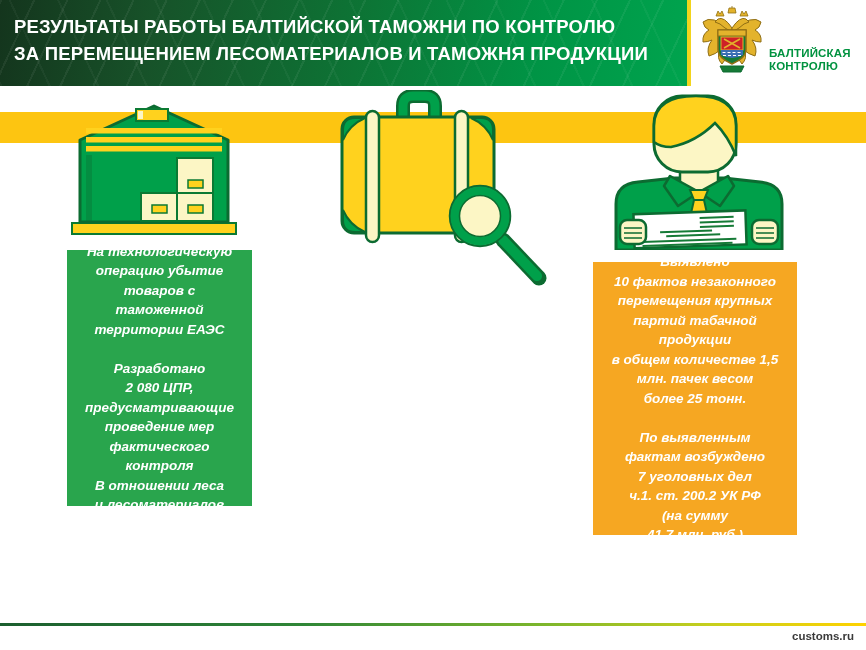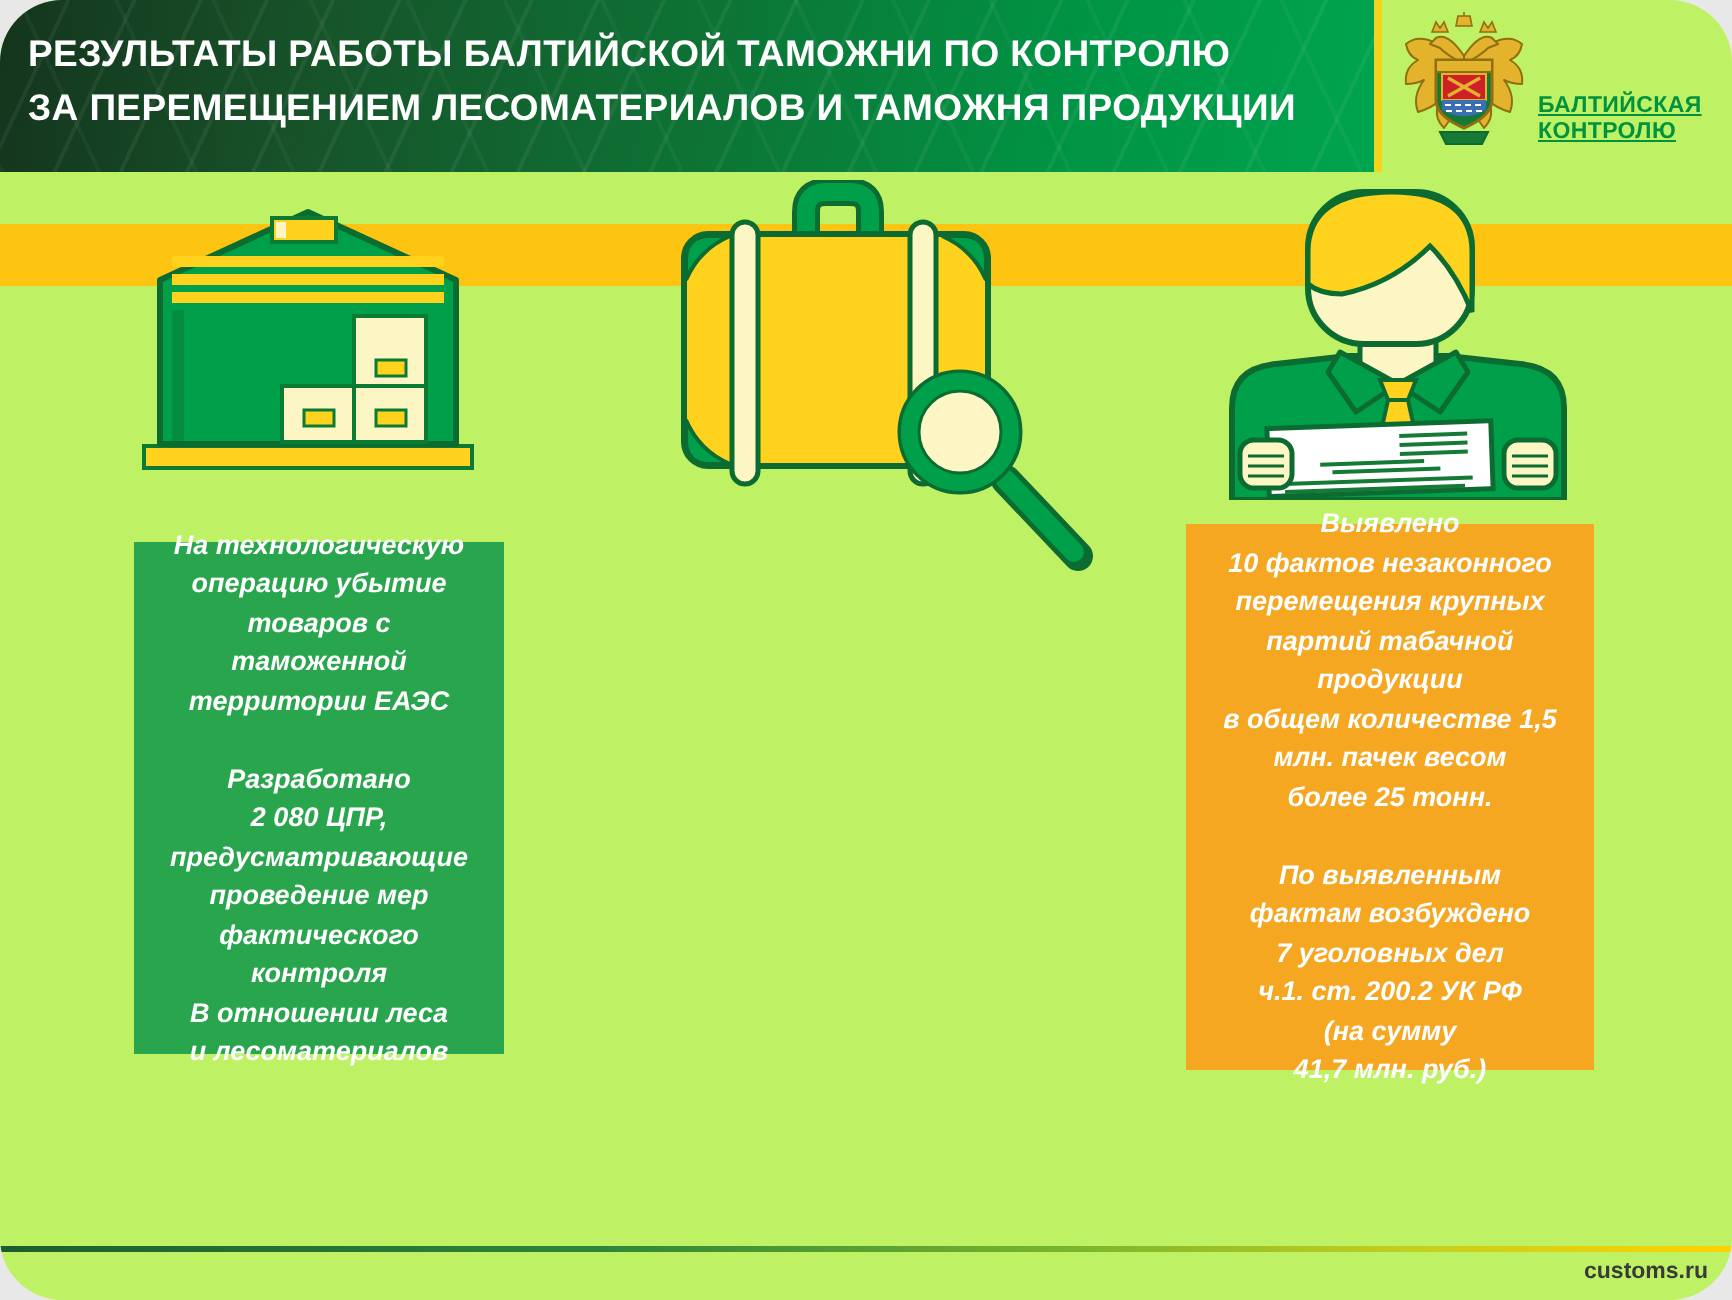--- a/index.html
+++ b/index.html
@@ -1,20 +1,19 @@
 <!DOCTYPE html>
 <html><head>
 <meta charset="utf-8">
 <style>
   html,body { margin:0; padding:0; background:#e8e8e8; }
   .slide {
     position:relative; width:866px; height:650px; margin:0 auto;
-    background:#bef264; overflow:hidden;
+    background:#ffffff; overflow:hidden;
     font-family:"Liberation Sans", sans-serif;
-    border-radius:31px;
   }
   
   .header-band {
     position:absolute; left:0; top:0; width:687px; height:86px;
     background:linear-gradient(97deg,#14351d 0%,#175229 22%,#0d7435 52%,#009445 78%,#00a44e 100%);
     border-right:4px solid #f2d41c;
   }
   .header-band::before {
     content:""; position:absolute; inset:0;
     background:
@@ -25,34 +24,33 @@
     position:relative; padding:13px 0 0 14px;
     color:#ffffff; font-weight:bold; font-size:18.5px; line-height:27px;
     letter-spacing:0.2px; white-space:nowrap;
   }
   
   .emblem { position:absolute; left:700px; top:6px; }
   .org-name {
     position:absolute; left:769px; top:47px;
     color:#00923F; font-weight:bold; font-size:11.5px; line-height:13px;
     letter-spacing:0.2px;
-    text-decoration:underline;
   }
   
   .yellow-band {
     position:absolute; left:0; top:112px; width:866px; height:31px;
     background:#FDC511; z-index:1;
   }
   .pictogram { position:absolute; z-index:3; }
   .pictogram.warehouse { left:70px; top:95px; }
   .pictogram.suitcase  { left:335px; top:90px; }
   .pictogram.person    { left:608px; top:92px; }
   
   .card {
-    position:absolute; top:271px; height:256px; z-index:2;
+    position:absolute; top:250px; height:256px; z-index:2;
     display:flex; align-items:center; justify-content:center;
     color:#ffffff; font-weight:bold; font-style:italic;
     font-size:13.5px; line-height:19.5px; text-align:center;
   }
   .card-text { white-space:pre-line; width:100%; padding:0 5px; }
   .card.green  { left:67px;  width:185px; background:#29A54D; }
   .card.gray   { left:332px; width:186px; background:#9A9A9A; }
   .card.orange { left:593px; top:262px; height:273px; width:204px; background:#F6A722; }
   
   .footer-line {

